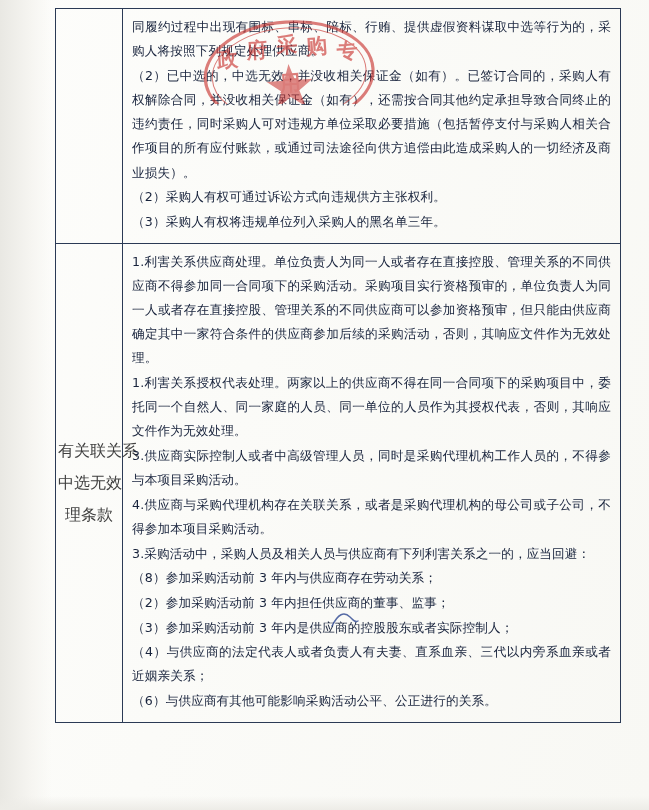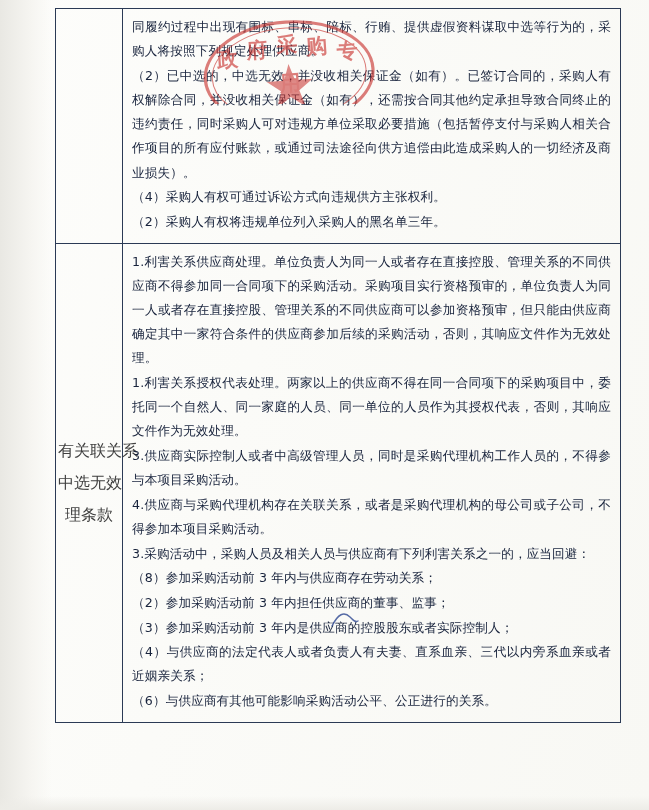--- a/index.html
+++ b/index.html
@@ -114,22 +114,22 @@
 
   <div class="edge-shade-left"></div>
 
   <table class="doc-table">
     <tbody>
         <tr>
       <td class="label-cell"></td>
       <td class="body-cell">
         <p class="para">同履约过程中出现有围标、串标、陪标、行贿、提供虚假资料谋取中选等行为的，采购人将按照下列规定处理供应商。</p>
         <p class="para">（2）已中选的，中选无效，并没收相关保证金（如有）。已签订合同的，采购人有权解除合同，并没收相关保证金（如有），还需按合同其他约定承担导致合同终止的违约责任，同时采购人可对违规方单位采取必要措施（包括暂停支付与采购人相关合作项目的所有应付账款，或通过司法途径向供方追偿由此造成采购人的一切经济及商业损失）。</p>
-        <p class="para">（4）采购人有权可通过诉讼方式向违规供方主张权利。</p>
-        <p class="para">（2）采购人有权将违规单位列入采购人的黑名单三年。</p>
+        <p class="para">（2）采购人有权可通过诉讼方式向违规供方主张权利。</p>
+        <p class="para">（3）采购人有权将违规单位列入采购人的黑名单三年。</p>
       </td>
     </tr>
     <tr>
       <td class="label-cell">
         <span class="label-line">有关联关系</span>
         <span class="label-line">中选无效</span>
         <span class="label-line">理条款</span>
       </td>
       <td class="body-cell">
         <p class="para">1.利害关系供应商处理。单位负责人为同一人或者存在直接控股、管理关系的不同供应商不得参加同一合同项下的采购活动。采购项目实行资格预审的，单位负责人为同一人或者存在直接控股、管理关系的不同供应商可以参加资格预审，但只能由供应商确定其中一家符合条件的供应商参加后续的采购活动，否则，其响应文件作为无效处理。</p>

